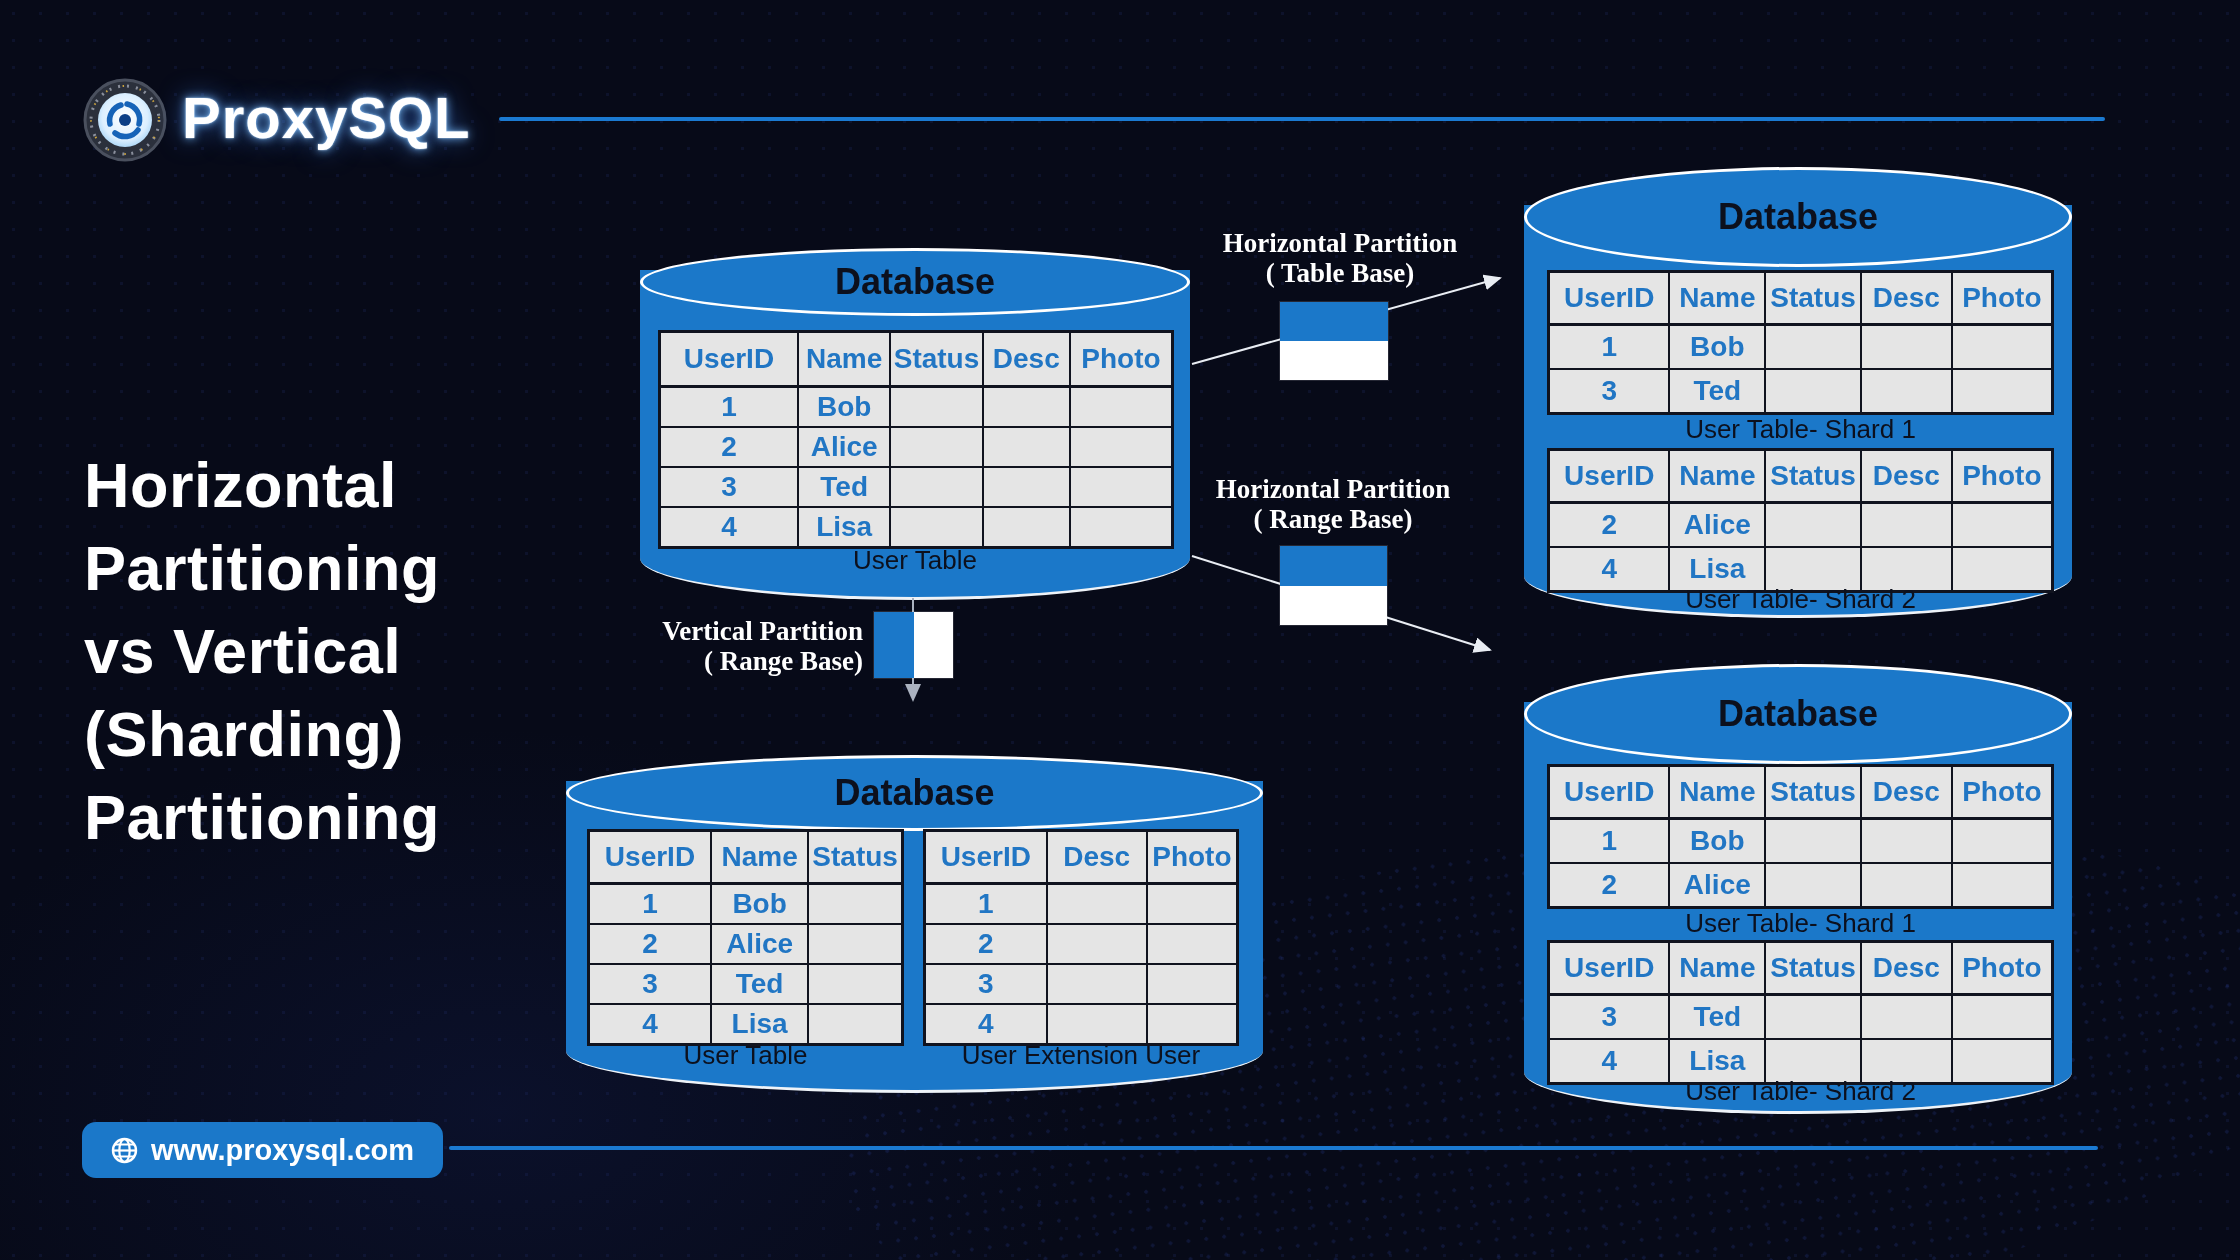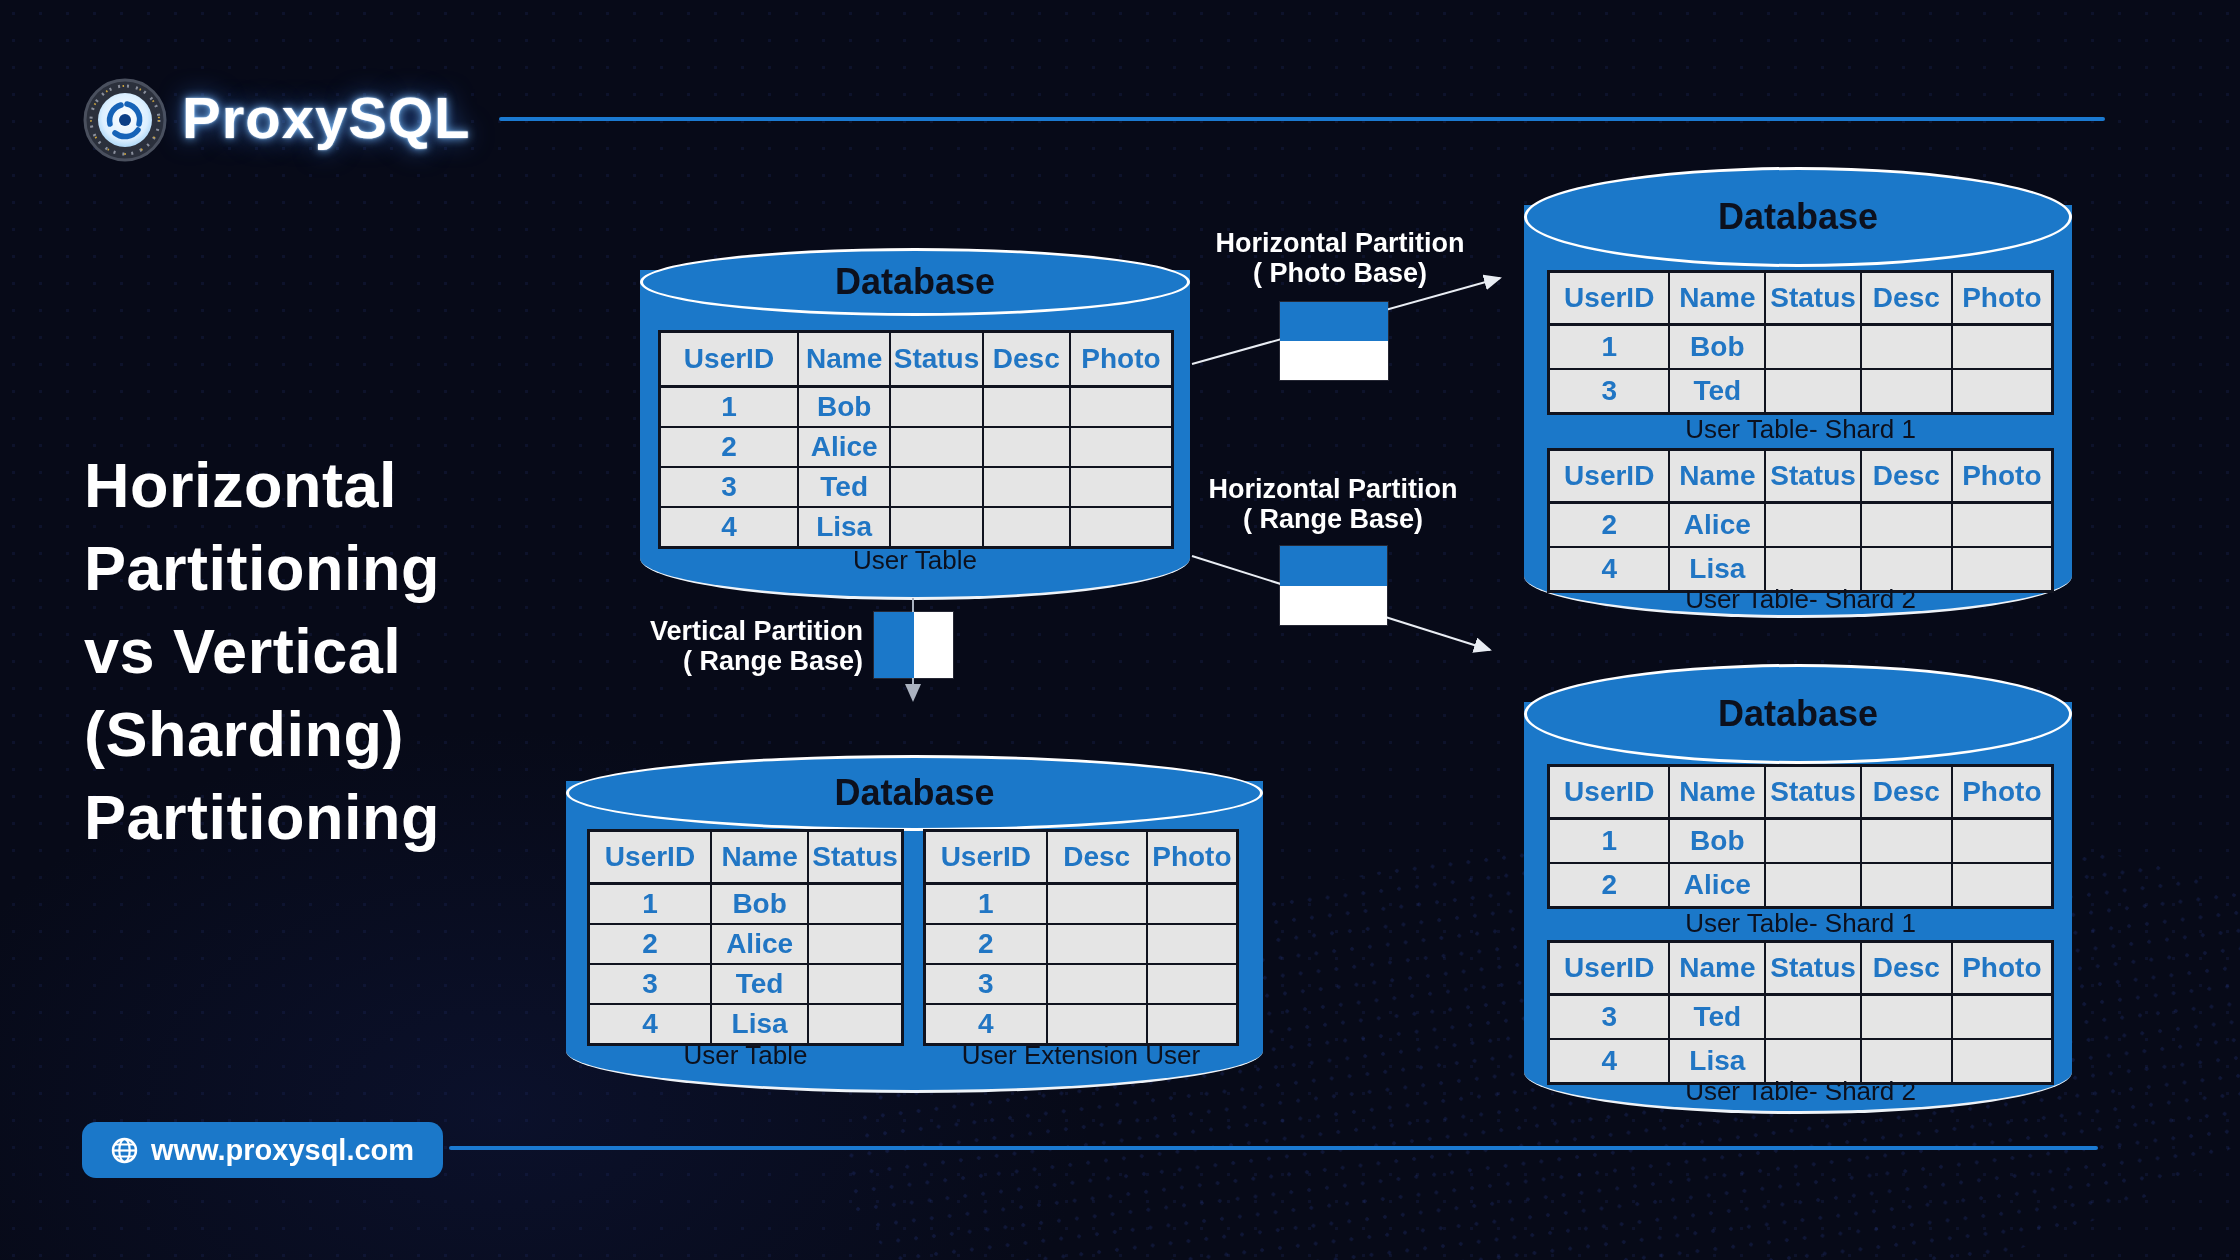--- a/index.html
+++ b/index.html
@@ -72,21 +72,21 @@
 
   #db-shard2{left:1524px;top:652px;width:548px;height:462px;}
   #db-shard2 .top-ellipse{height:100px;} #db-shard2 .body{top:50px;}
   #db-shard2 .tbl-a{left:23px;top:112px;width:507px;height:135px;}
   #db-shard2 .cap-a{left:23px;top:256px;width:507px;}
   #db-shard2 .tbl-b{left:23px;top:288px;width:507px;height:135px;}
   #db-shard2 .cap-b{left:23px;top:424px;width:507px;}
 
   
   .plabel{position:absolute;z-index:3;color:#ffffff;font-size:27px;font-weight:600;
-    line-height:30px;text-align:center;}
+    line-height:30px;text-align:center;font-family:Liberation Serif, serif;}
   #label-high{left:1190px;top:228px;width:300px;}
   #label-range{left:1183px;top:474px;width:300px;}
   #label-vert{left:563px;top:616px;width:300px;text-align:right;}
 
   .picon{position:absolute;z-index:2;display:flex;box-shadow:0 0 0 1px rgba(255,255,255,0.12);}
   .picon .half-blue{flex:1;background:#1b78c9;}
   .picon .half-white{flex:1;background:#ffffff;}
   #icon-high{left:1280px;top:302px;width:108px;height:78px;flex-direction:column;}
   #icon-range{left:1280px;top:546px;width:107px;height:79px;flex-direction:column;}
   #icon-vert{left:874px;top:612px;width:79px;height:66px;flex-direction:row;}
@@ -149,21 +149,21 @@
         <path d="M0,0 L9,4 L0,8 Z" fill="#aab2c0"></path>
       </marker>
     </defs>
     <line x1="1192" y1="364" x2="1500" y2="278" stroke="#e9edf3" stroke-width="2" marker-end="url(#ah-w)"></line>
     <line x1="1192" y1="556" x2="1490" y2="650" stroke="#e9edf3" stroke-width="2" marker-end="url(#ah-w)"></line>
     <line x1="913" y1="598" x2="913" y2="700" stroke="#aab2c0" stroke-width="2" marker-end="url(#ah-g)"></line>
   </svg>
 
   <div class="plabel" id="label-high">
     <div>Horizontal Partition</div>
-    <div>( Photo Base)</div>
+    <div>( Table Base)</div>
   </div>
   <div class="plabel" id="label-range">
     <div>Horizontal Partition</div>
     <div>( Range Base)</div>
   </div>
   <div class="plabel" id="label-vert">
     <div>Vertical Partition</div>
     <div>( Range Base)</div>
   </div>
 

